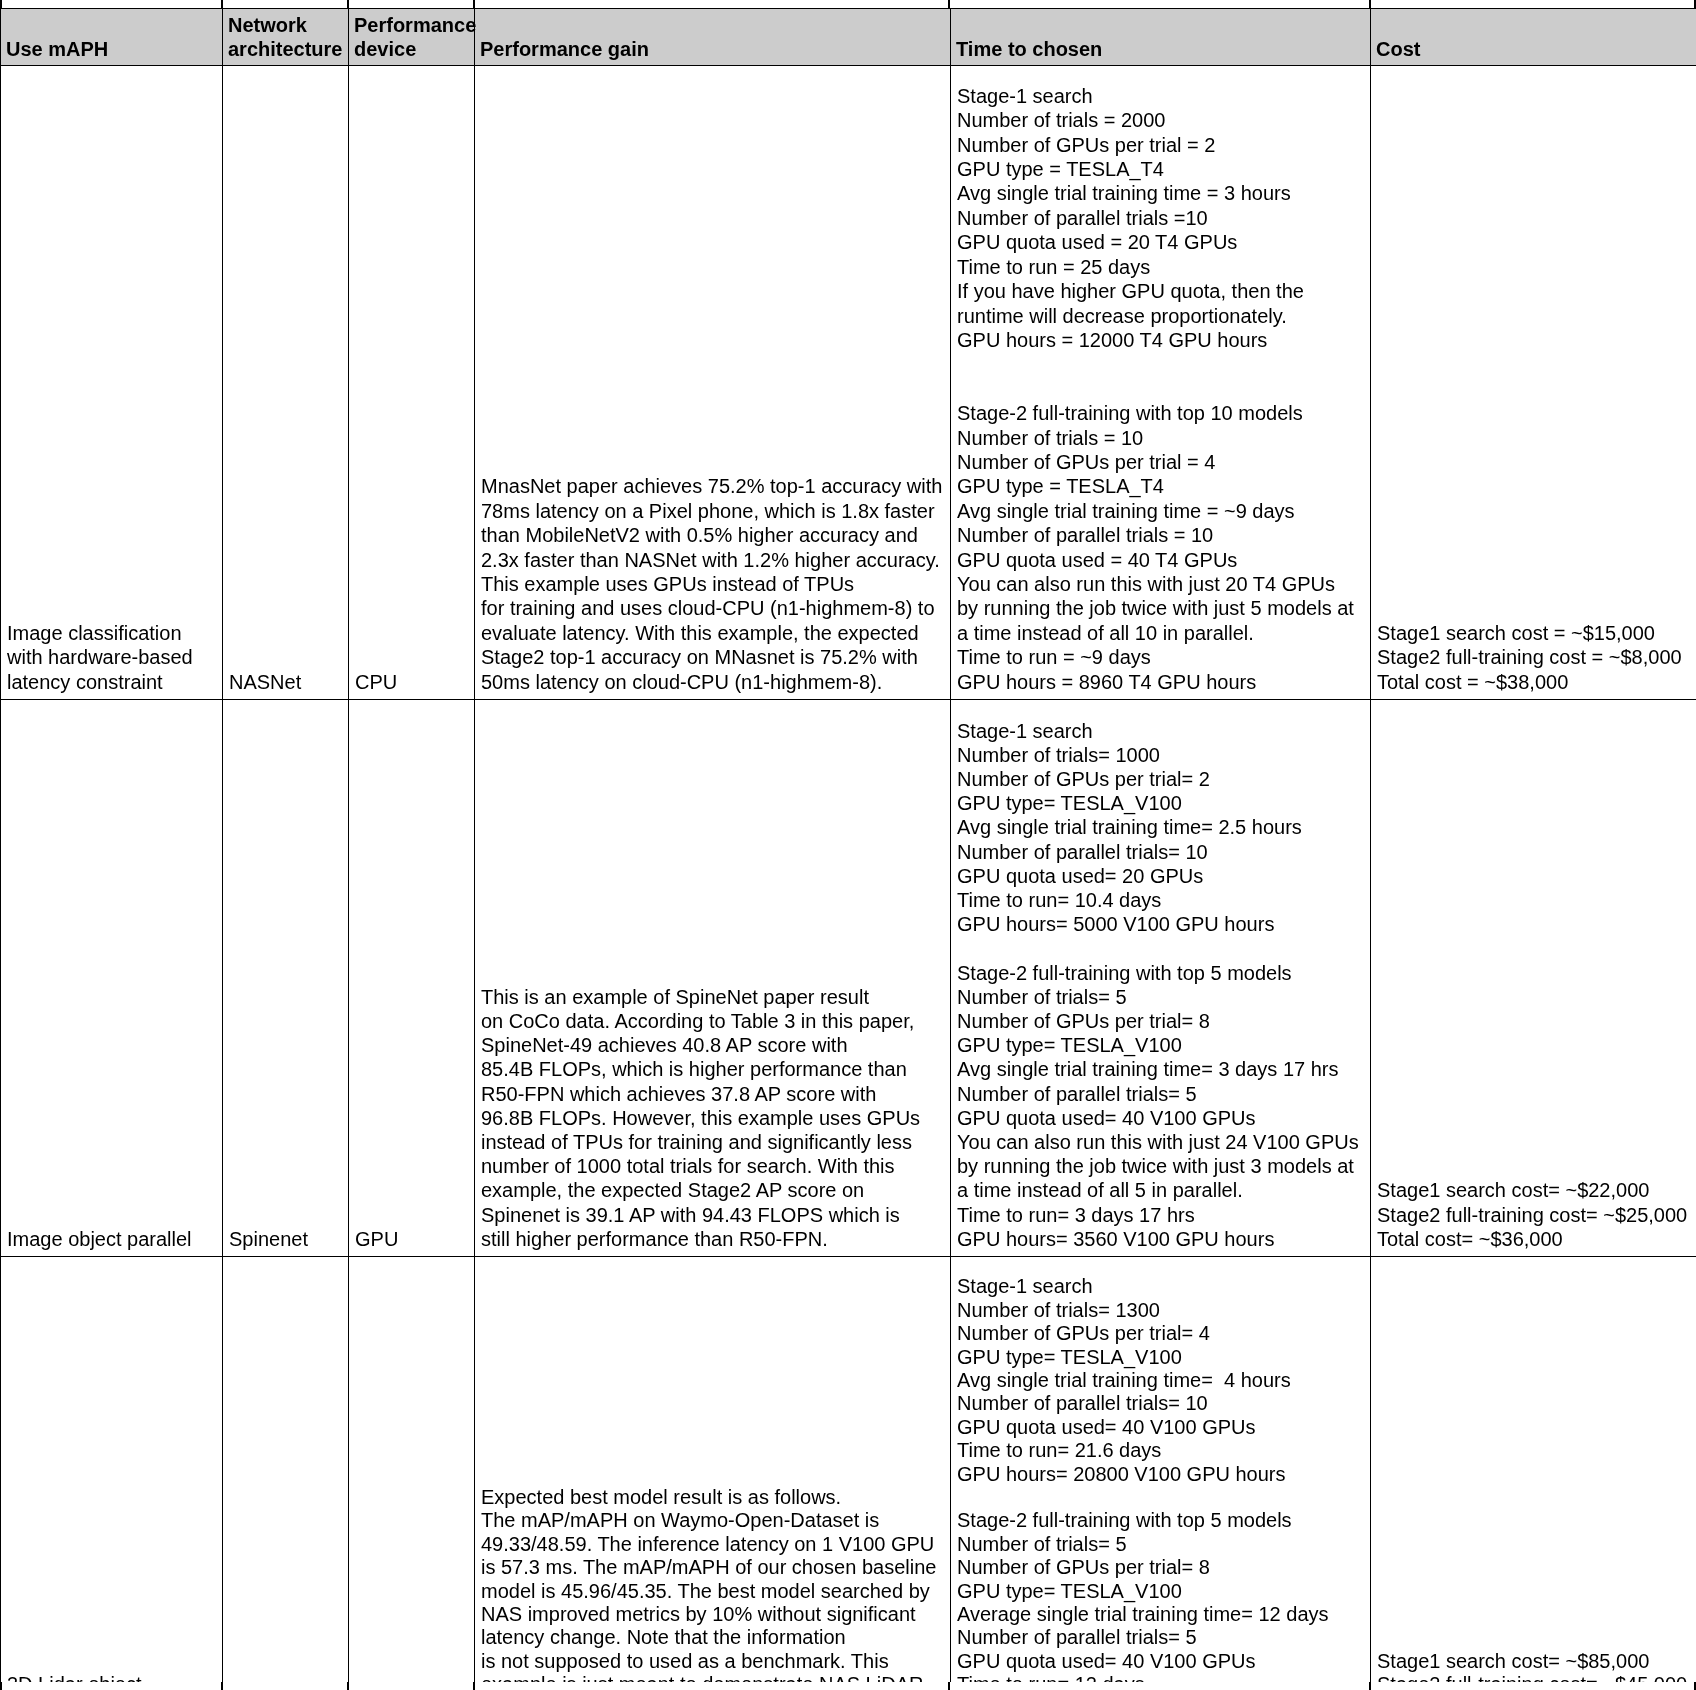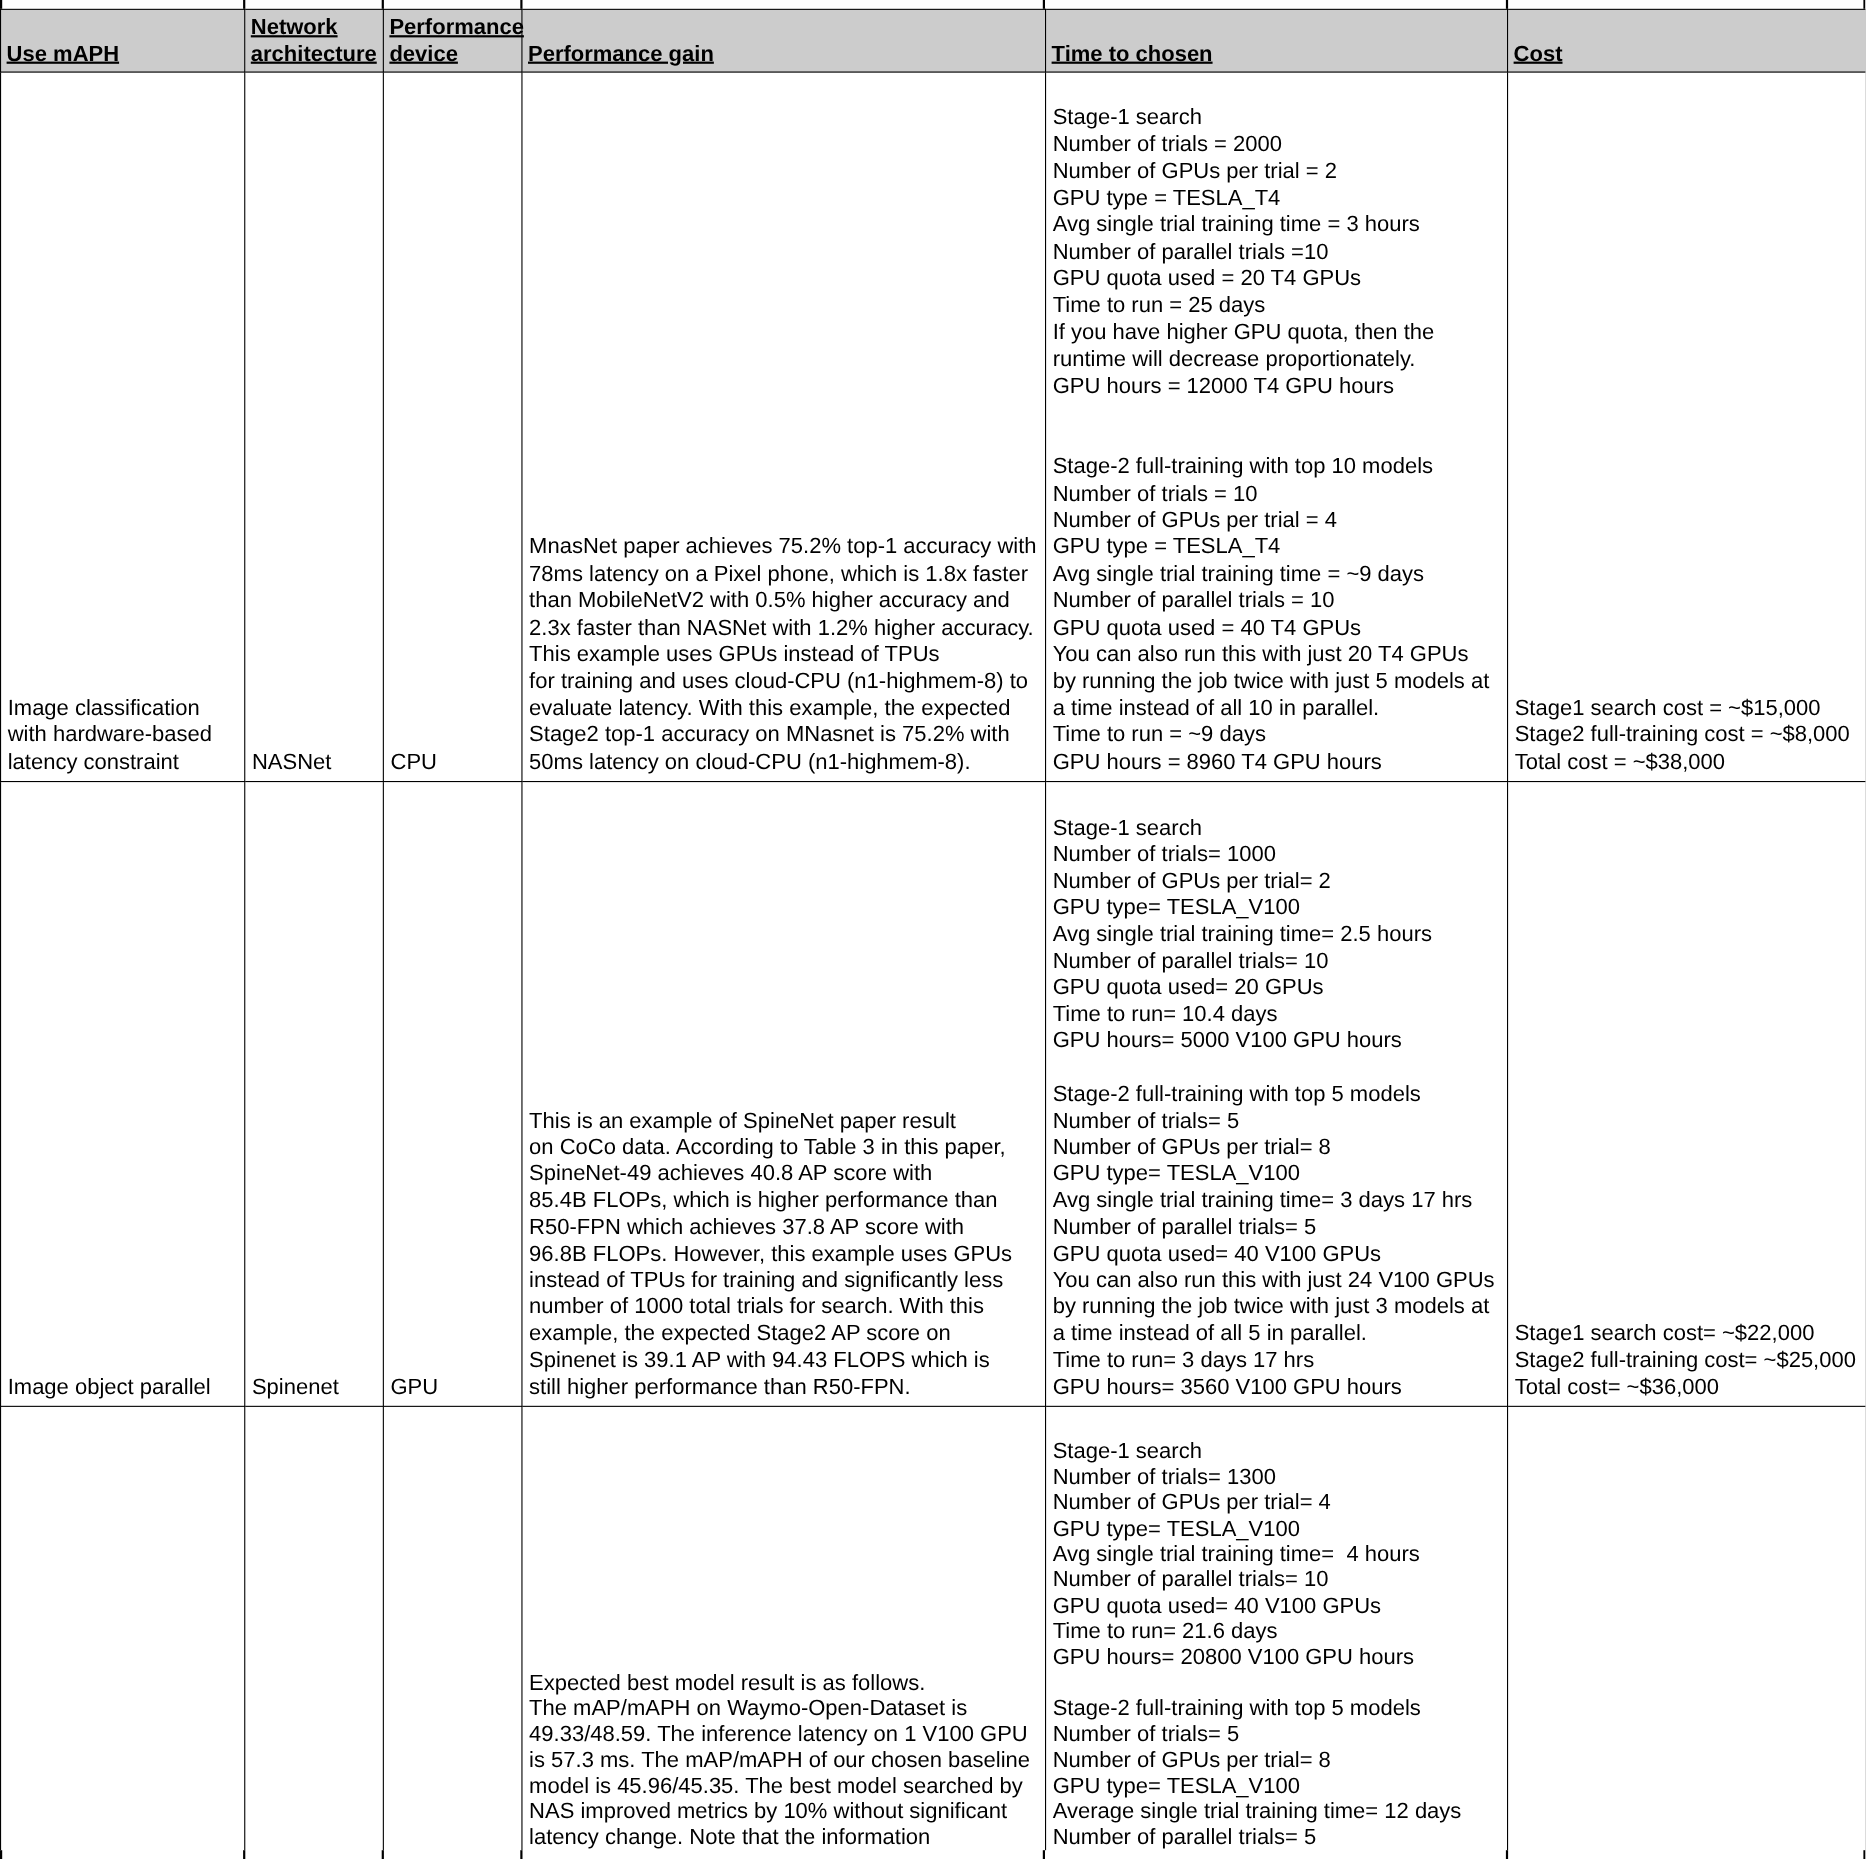--- a/index.html
+++ b/index.html
@@ -45,24 +45,23 @@
     overflow: hidden;
   }
   th {
     background: #cccccc;
     font-weight: bold;
     height: 50px;
     padding: 2px 2px 4px 5px;
     line-height: 24px;
     white-space: normal;
     overflow: visible;
-    text-decoration: underline;
   }
   td {
-    padding: 17px 4px 5px 6px;
+    padding: 6px 4px 5px 6px;
     white-space: pre;
   }
   tr.r1 td { height: 622px; line-height: 24.4px; }
   tr.r2 td { height: 545px; line-height: 24.2px; }
   tr.r3 td { height: 457px; line-height: 23.4px; }
 </style>
 </head>
 <body>
 
 <div class="page">

